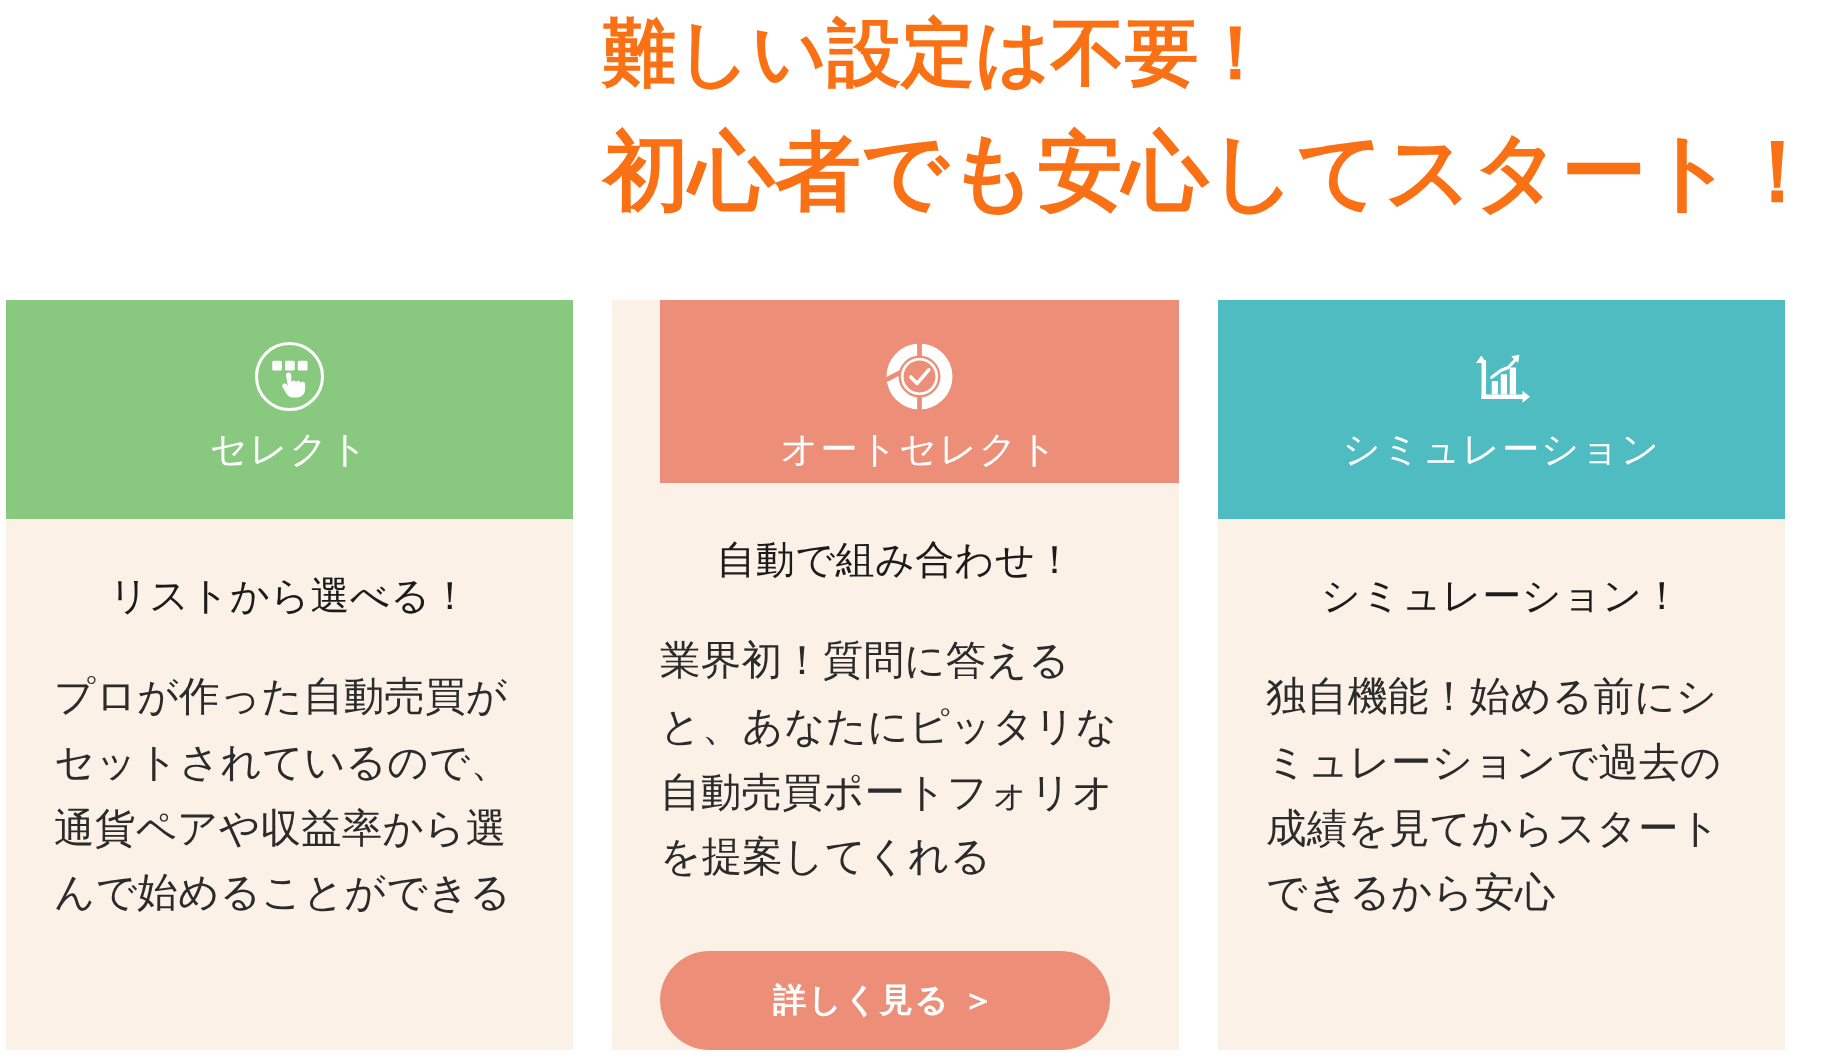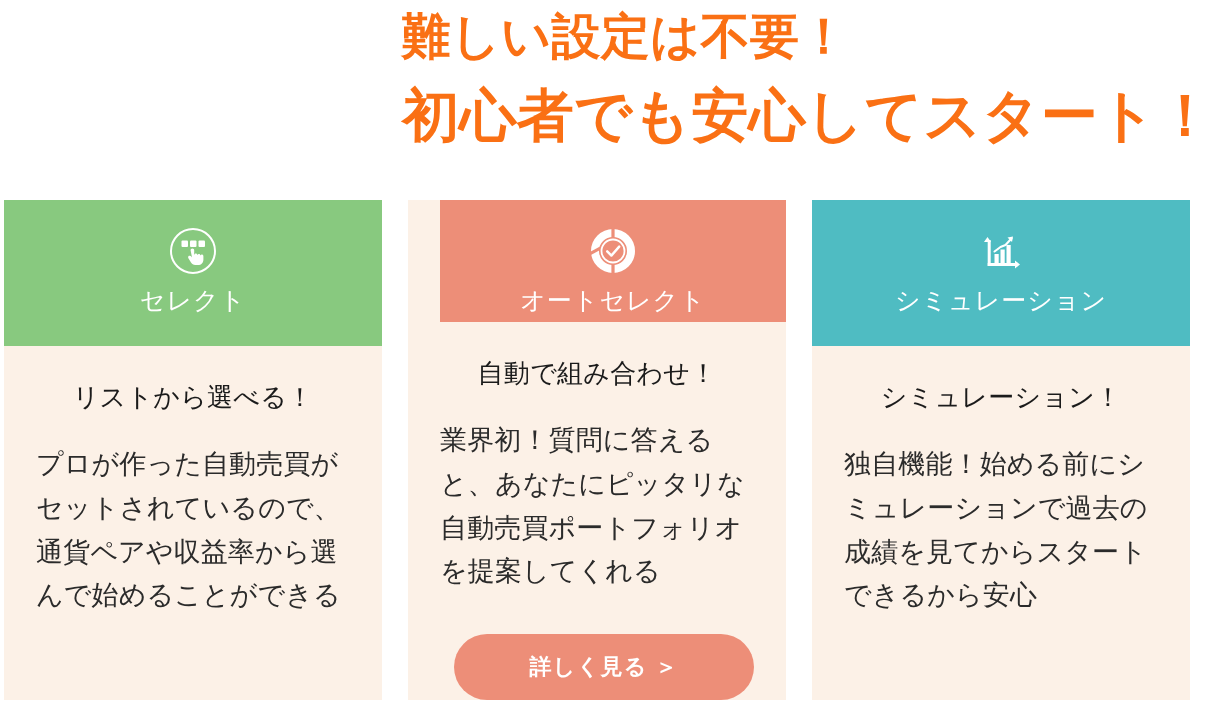--- a/index.html
+++ b/index.html
@@ -118,21 +118,21 @@
     color: #2b2b2b;
     line-height: 1.62;
     letter-spacing: 0.005em;
     text-align: left;
     width: 100%;
   }
 
   .card-cta-wrap {
     width: 100%;
     display: flex;
-    justify-content: flex-end;
+    justify-content: flex-start;
     margin-top: 40px;
   }
 
   .card-cta {
     display: inline-flex;
     align-items: center;
     justify-content: center;
     width: 300px;
     height: 66px;
     border: none;

